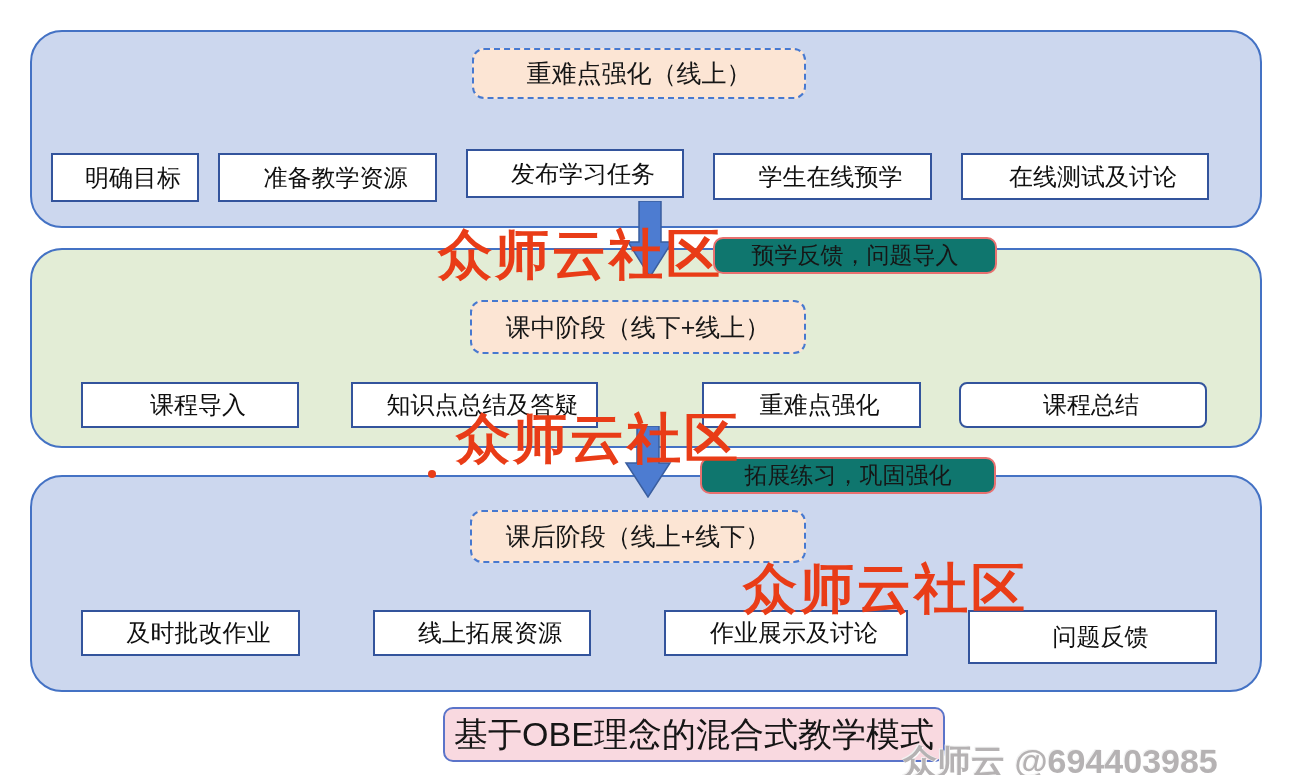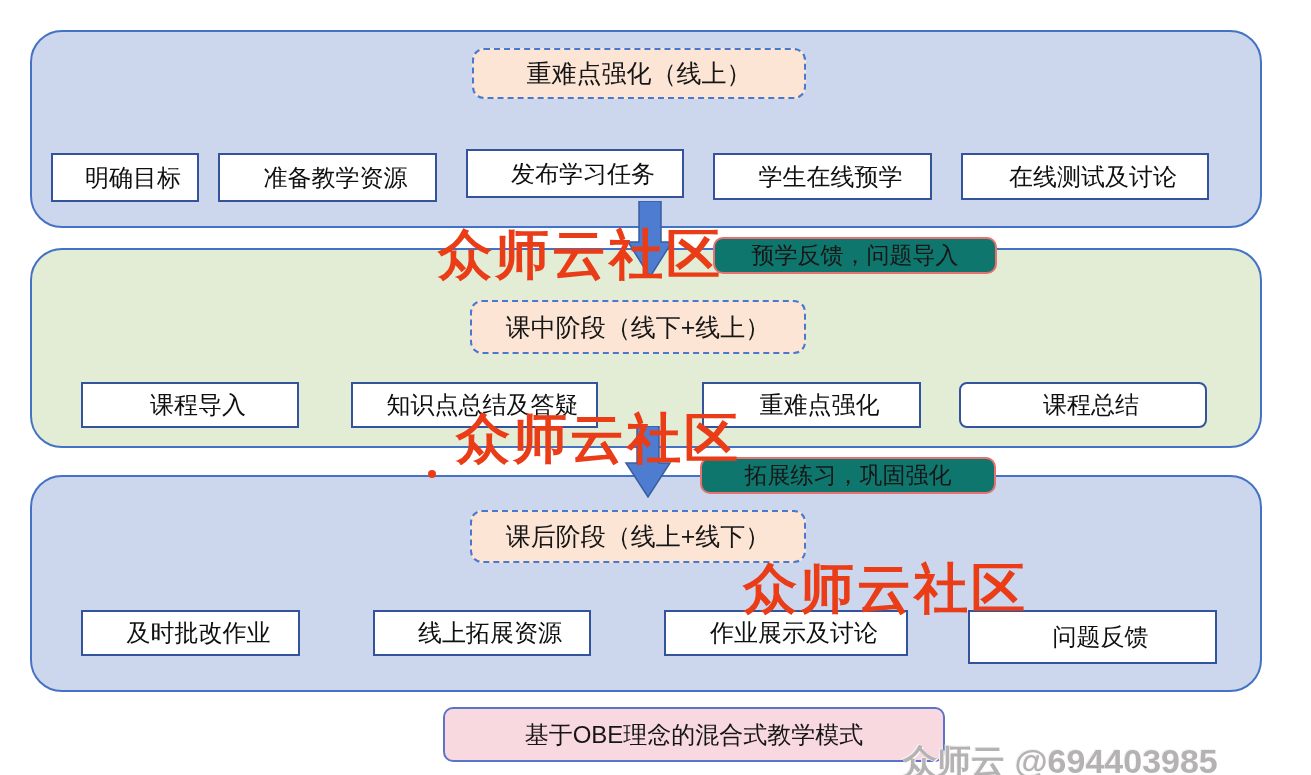--- a/index.html
+++ b/index.html
@@ -27,21 +27,21 @@
   }
   .arrow { position: absolute; z-index: 2; }
   .tlabel {
     position: absolute; background: #0f766e; border: 2px solid #e8706f;
     border-radius: 10px; display: flex; align-items: center; justify-content: center;
     font-size: 23px; color: #161616; z-index: 4; white-space: nowrap;
   }
   .footer-label {
     position: absolute; background: #f9d9e0; border: 2px solid #5b74c9;
     border-radius: 10px; display: flex; align-items: center; justify-content: center;
-    font-size: 24px; color: #161616; z-index: 3;
+    font-size: 34px; color: #161616; z-index: 3;
   }
   .wm-red {
     position: absolute; color: #e93c17; font-size: 54px; font-weight: 600;
     white-space: nowrap; letter-spacing: 3px; z-index: 9; line-height: 1.05;
   }
   .wm-gray {
     position: absolute; color: #b5b2b3; font-size: 34px; font-weight: 700;
     white-space: nowrap; z-index: 9;
     text-shadow: 1px 1px 0 #ffffff, -1px -1px 0 #f2f2f2;
   }

